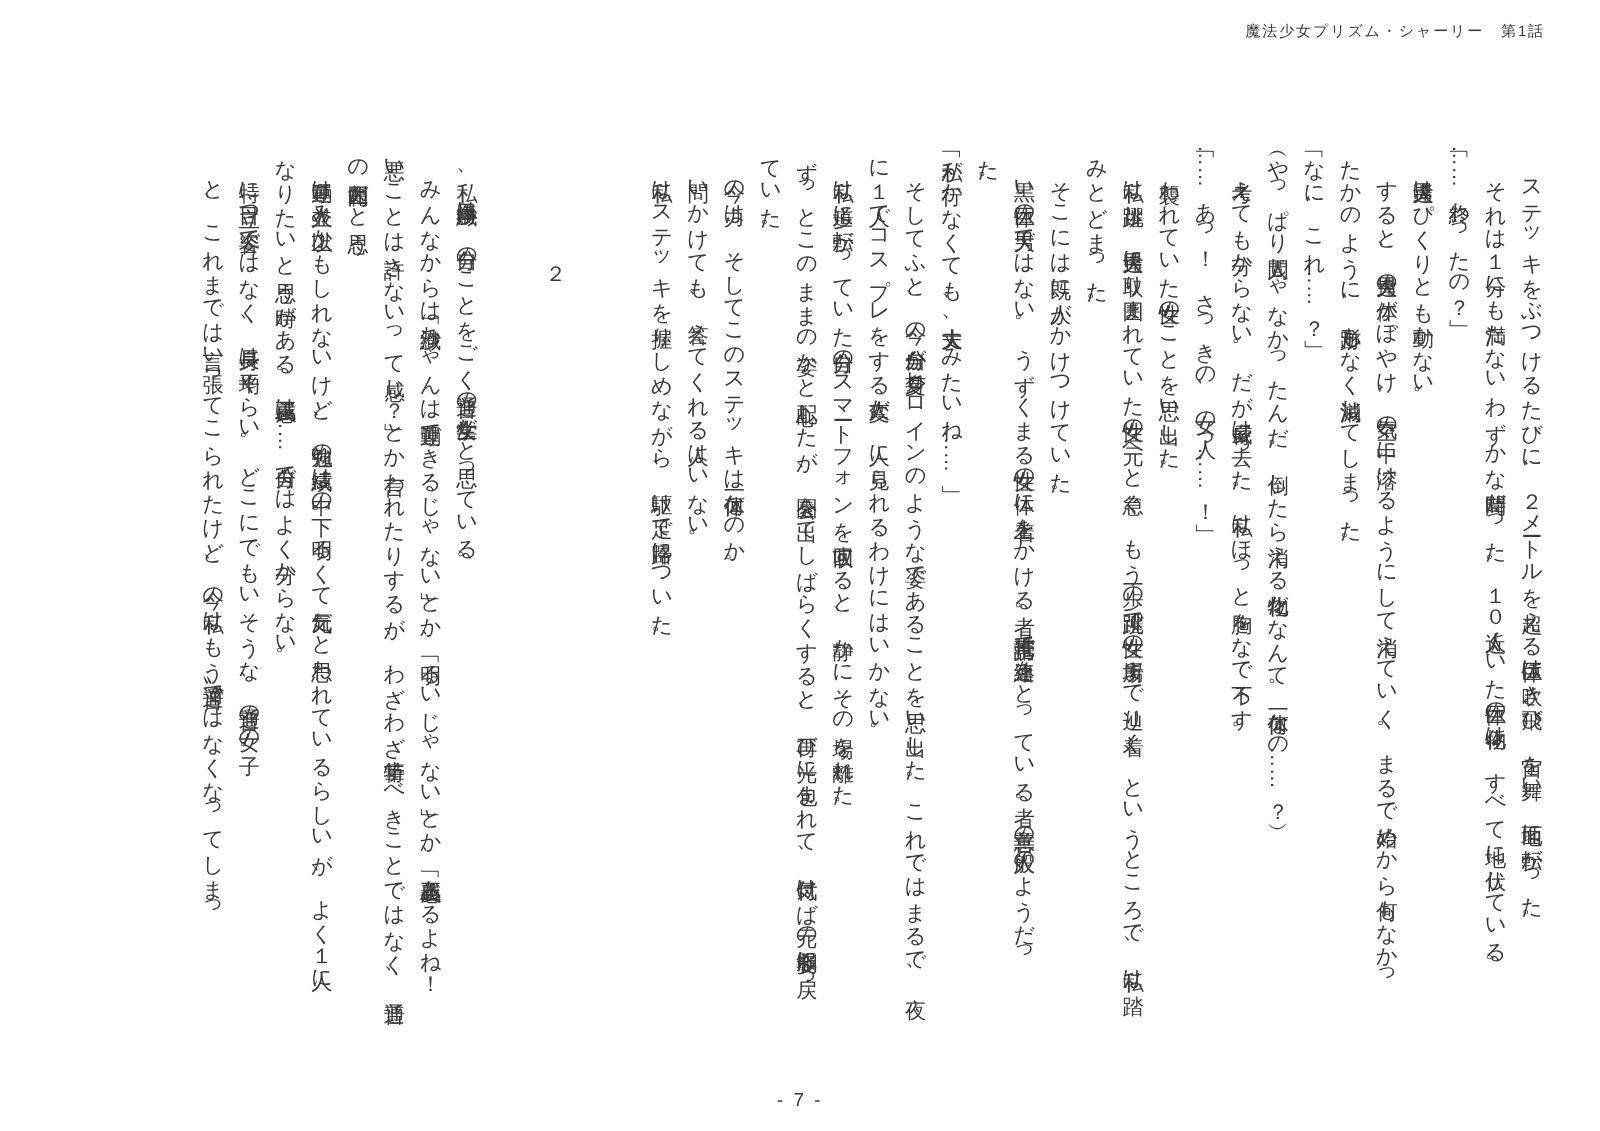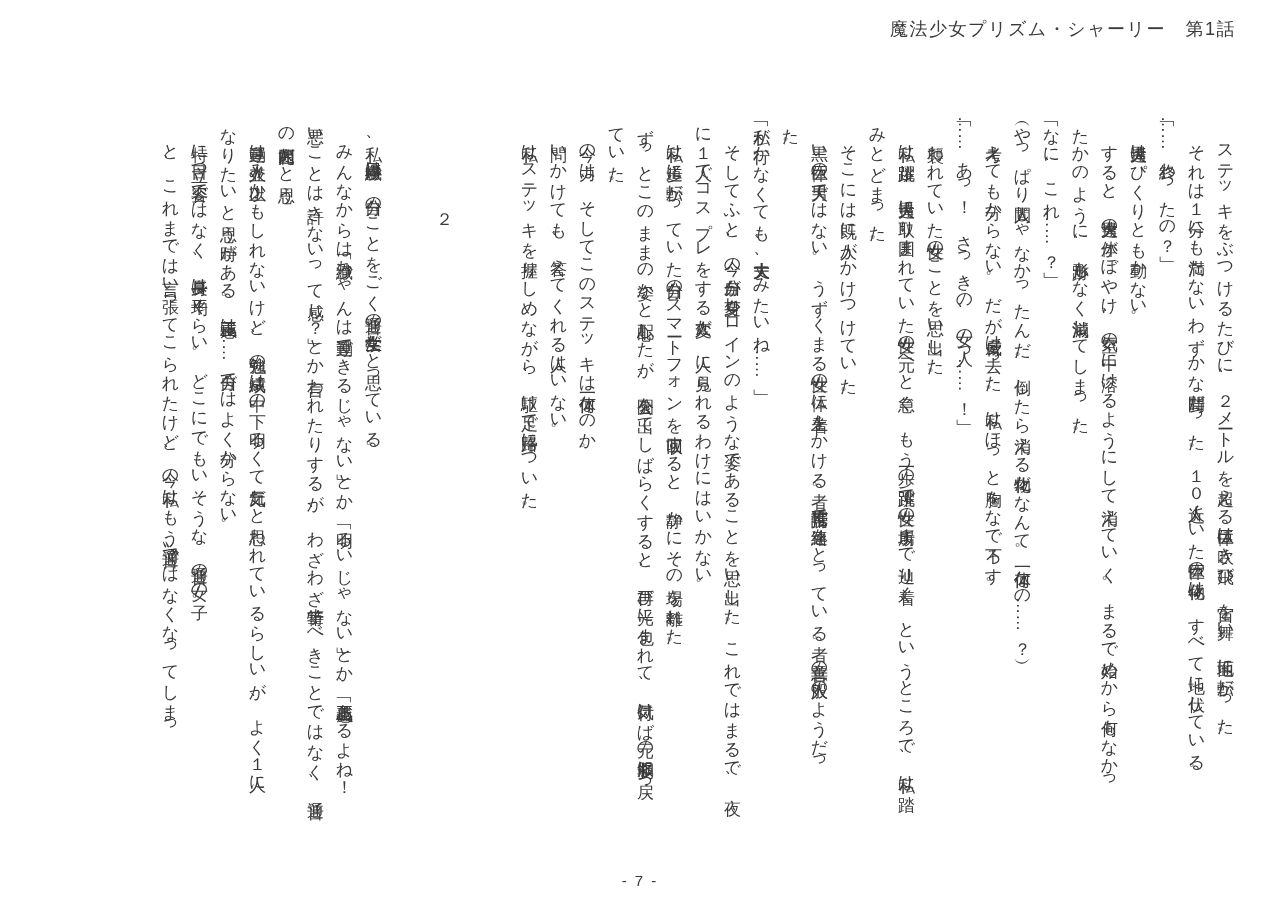--- a/index.html
+++ b/index.html
@@ -13,21 +13,21 @@
     width: 1280px;
     height: 905px;
     background: #ffffff;
     color: #3a3a3a;
     overflow: hidden;
   }
   .header {
     position: absolute;
     top: 17px;
     right: 44px;
-    font-size: 18px;
+    font-size: 12px;
     letter-spacing: 1.5px;
     white-space: nowrap;
   }
   .footer {
     position: absolute;
     bottom: 16px;
     left: 0;
     width: 100%;
     text-align: center;
     font-size: 15px;

